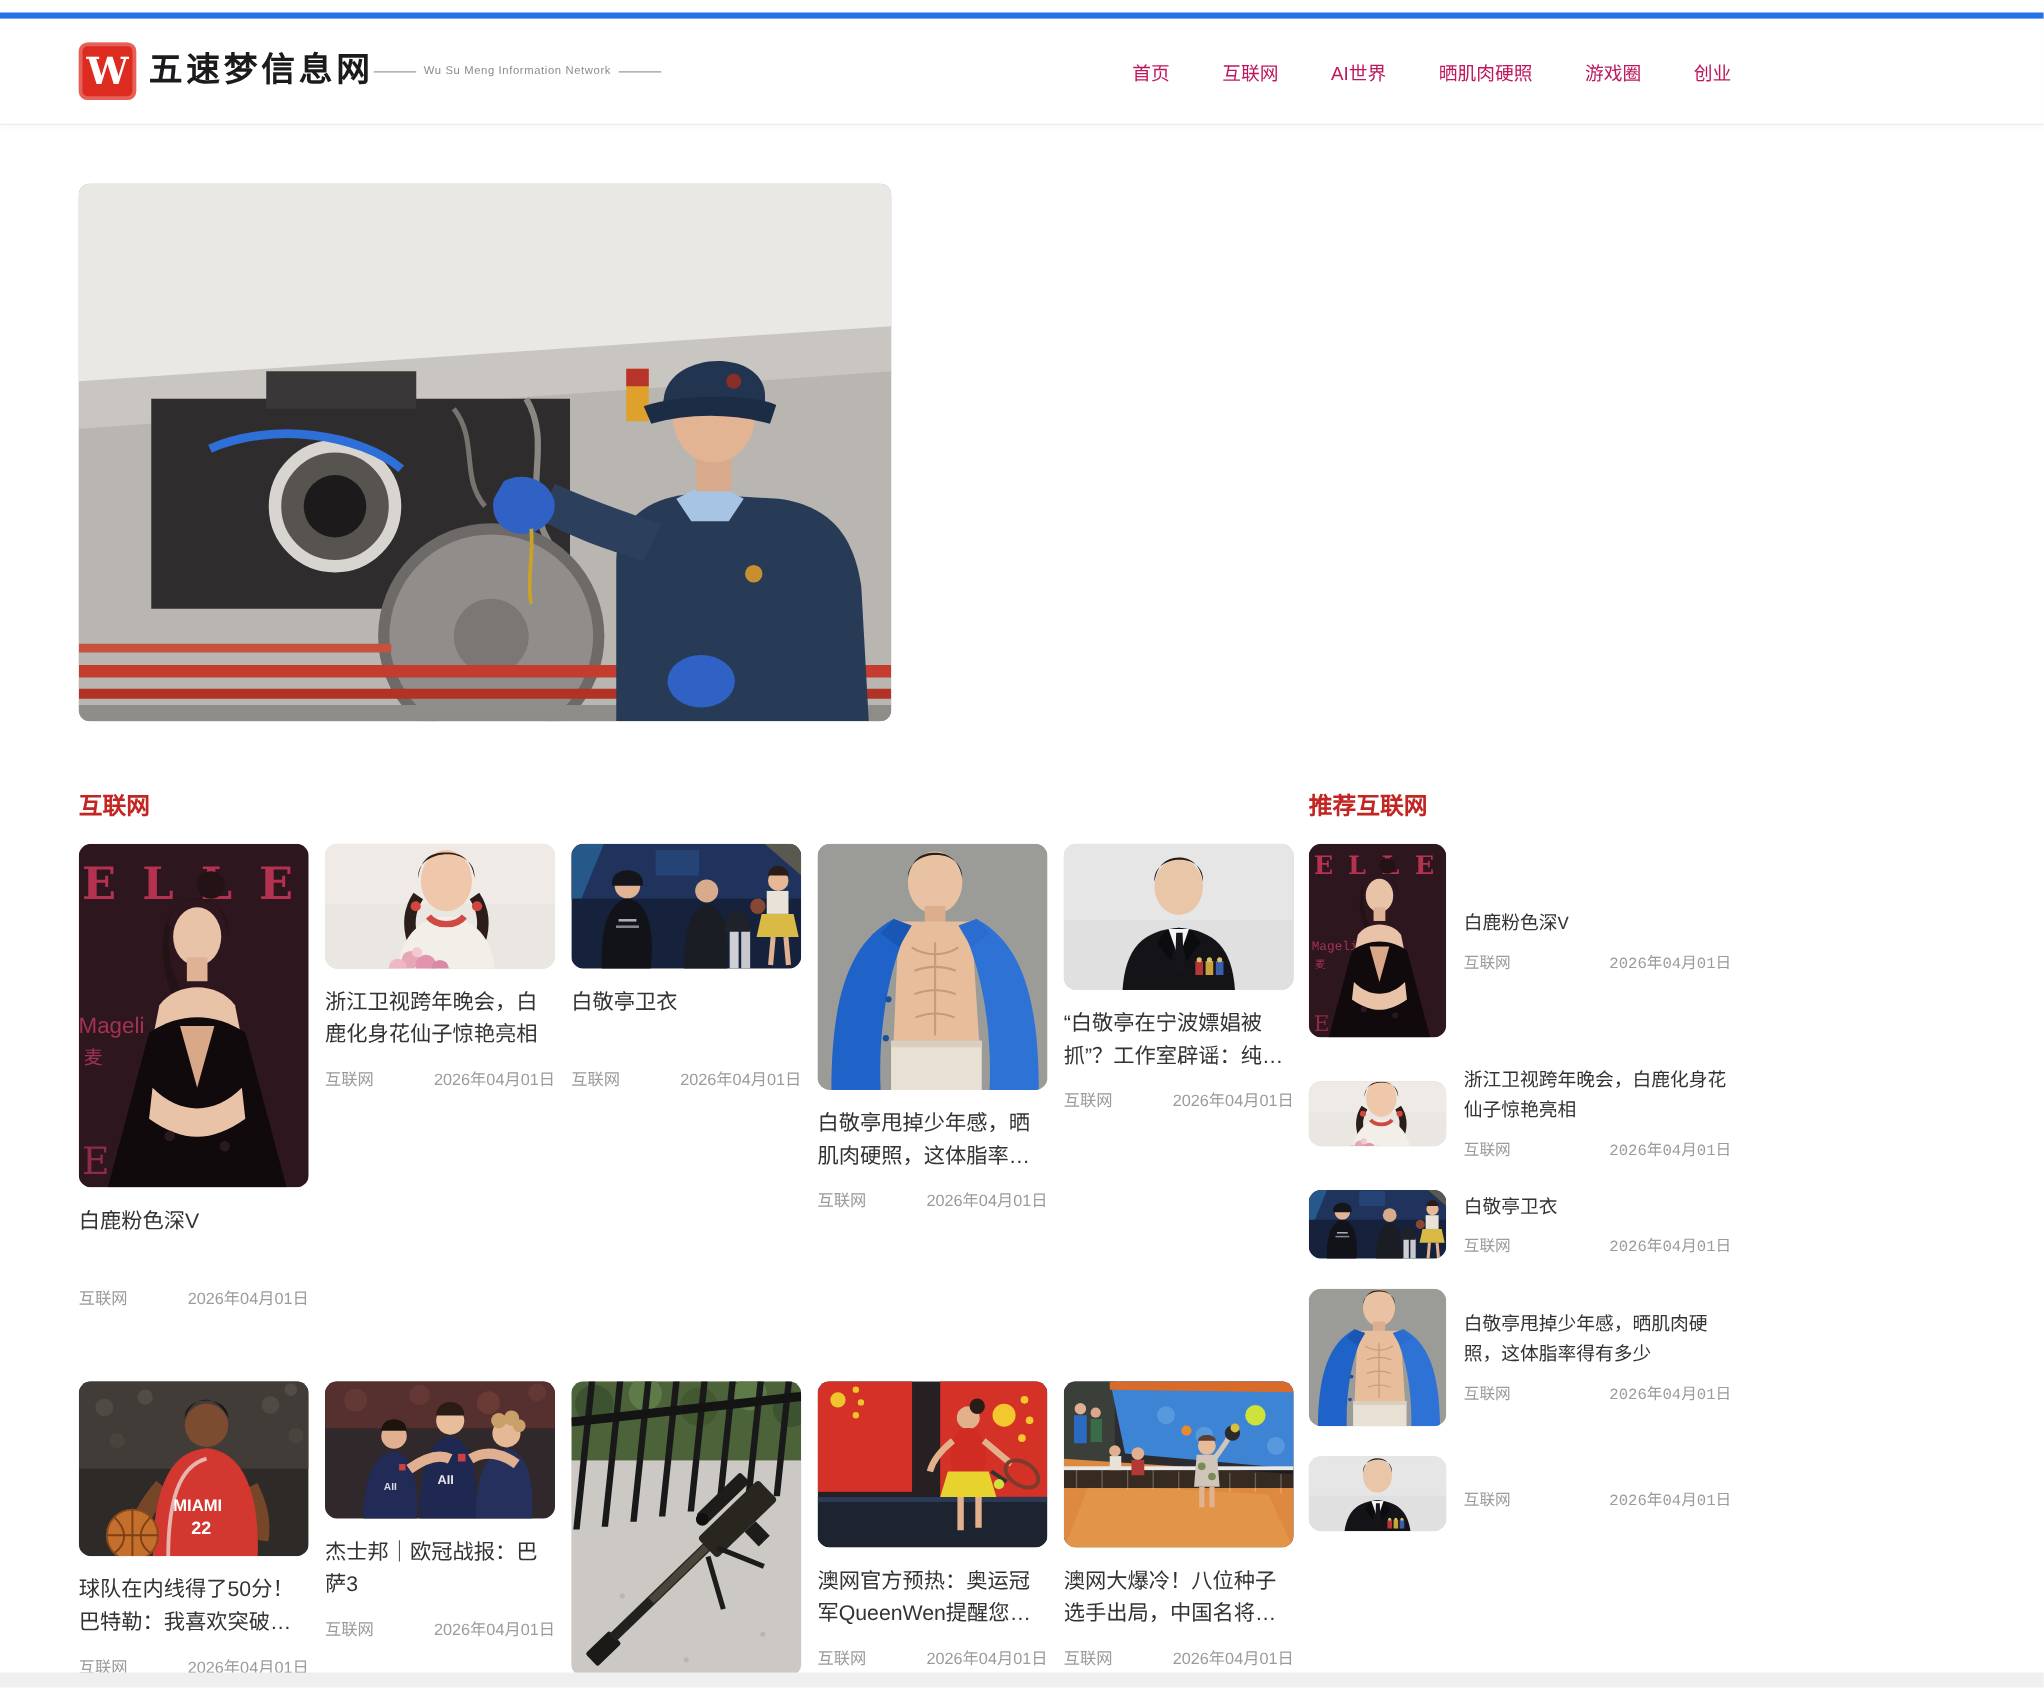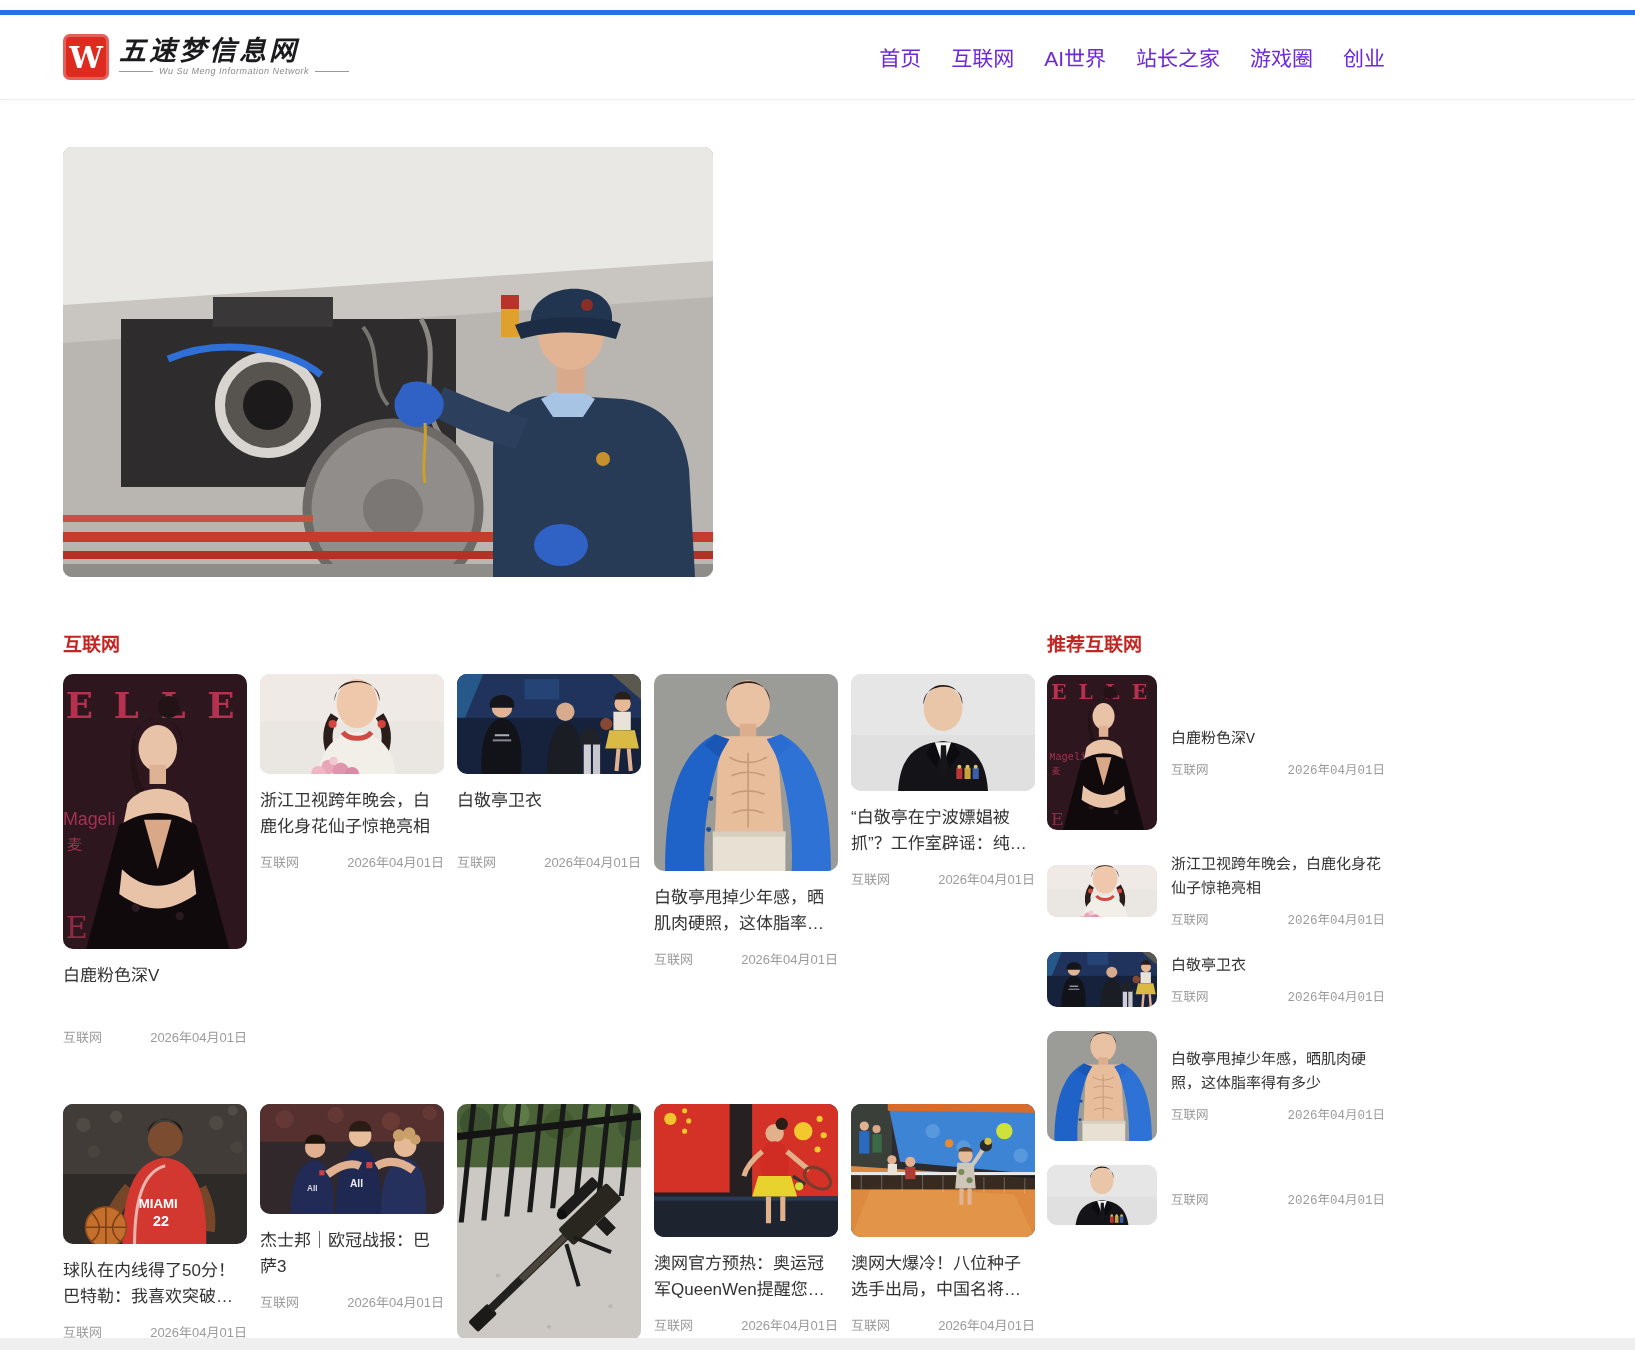--- a/index.html
+++ b/index.html
@@ -18,25 +18,25 @@
 
   
   .top-white{height:10px;background:#fff;}
   .blueline{height:5px;background:var(--accent-blue);box-shadow:0 1px 0 #e3e3e3;}
   header{height:85px;background:#fff;border-bottom:1px solid #ececec;box-shadow:0 2px 5px rgba(0,0,0,.03);}
   .header-inner{height:100%;display:flex;align-items:center;justify-content:space-between;}
   .logo{display:flex;align-items:center;gap:10px;}
   .logo-mark{width:46px;height:46px;background:var(--brand-red);border-radius:7px;
     display:flex;align-items:center;justify-content:center;color:#fff;font-weight:bold;
     font-size:30px;font-family:"DejaVu Serif",serif;box-shadow:inset 0 0 0 3px rgba(255,255,255,.25);}
-  .logo-text{display:flex;flex-direction:column;line-height:1.1;font-style:italic;}
+  .logo-text{display:flex;line-height:1.1;}
   .logo-title{font-size:27px;font-weight:bold;color:#1b1b1d;letter-spacing:3px;}
   .logo-sub{display:flex;align-items:center;gap:6px;font-size:9px;color:#8b8b8b;margin-top:0;letter-spacing:.5px;}
   .logo-sub .dash{display:block;width:34px;height:1px;background:#9a9a9a;}
-  nav{display:flex;gap:30px;font-size:21px;color:#6d28d9;}
+  nav{display:flex;gap:42px;font-size:15px;color:#be185d;}
 
   
   .hero{width:650px;height:430px;border-radius:9px;overflow:hidden;margin-top:47px;display:block;background:#b9b6b2;}
   .hero svg{display:block;width:100%;height:100%;}
 
   
   .columns{display:flex;gap:12px;margin-top:52px;}
   .feed{width:972px;}
   .side{width:338px;font-family:Liberation Mono, monospace;}
   .sec-title{font-size:19px;font-weight:bold;color:var(--heading-red);margin-bottom:18px;}
@@ -363,21 +363,21 @@
             <i class="dash"></i>
             <span>Wu Su Meng Information Network</span>
             <i class="dash"></i>
           </span>
       </span>
     </a>
     <nav>
       <a>首页</a>
       <a>互联网</a>
       <a>AI世界</a>
-      <a>站长之家</a>
+      <a>晒肌肉硬照</a>
       <a>游戏圈</a>
       <a>创业</a>
     </nav>
   </div>
 </header>
 
 <main class="container">
   <a class="hero">
     <svg>
         <use href="#sym-hero"></use>

